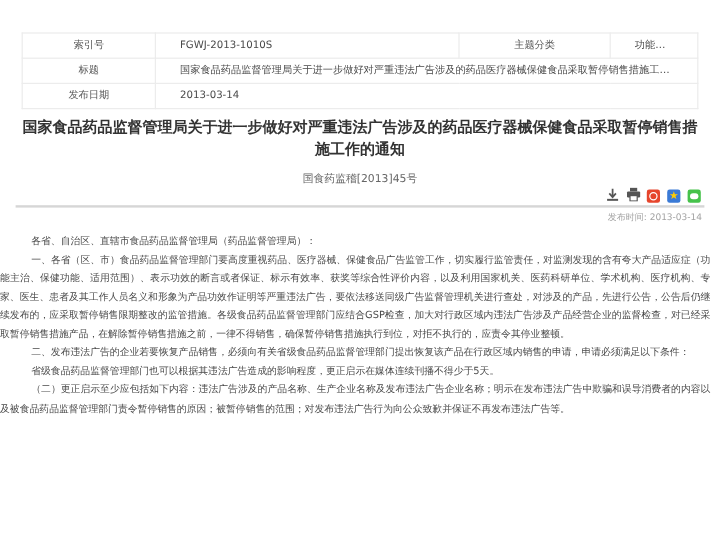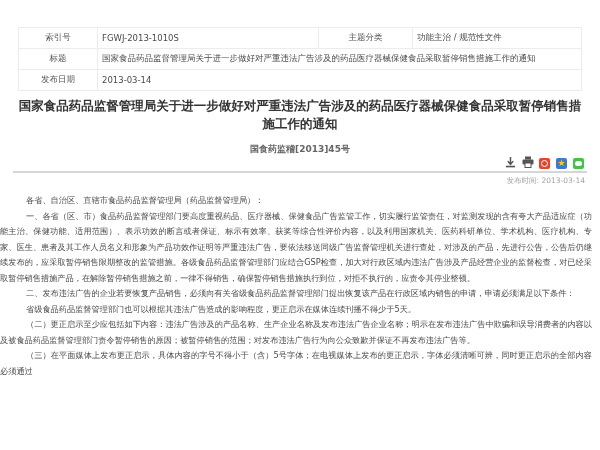--- a/index.html
+++ b/index.html
@@ -10,36 +10,36 @@
   }
   .page{position:relative;width:600px;height:450px;background:#fff;}
 
   
   table.meta{
     position:absolute;top:27px;left:18px;width:564px;
     border-collapse:collapse;table-layout:fixed;
     font-size:8.5px;color:#4a4a4a;
   }
   table.meta td{
-    border:1px solid #ececec;height:20px;padding:0 4px;
+    border:1px solid #ececec;height:20px;padding:0 20px;
     white-space:nowrap;overflow:hidden;text-overflow:ellipsis;
     background:#ffffff;
   }
   td.cell-label{background:#f4f4f4;text-align:center;color:#555;padding:0 4px;}
   .col-l1{width:70px;} .col-v1{width:212px;} .col-l2{width:85px;}
 
   
   .art-title{
     position:absolute;top:97px;left:13px;width:574px;margin:0;
     text-align:center;font-size:12.5px;line-height:17.5px;
     font-weight:bold;color:#333;
   }
   .doc-num{
     position:absolute;top:143px;left:0;width:100%;
-    text-align:center;font-size:9px;color:#666;font-weight:bold;
+    text-align:center;font-size:9px;color:#666;
   }
 
   
   .toolbar{
     position:absolute;top:157px;right:15px;height:13px;
     display:flex;align-items:center;gap:4px;
   }
   .tool-btn{display:inline-flex;align-items:center;justify-content:center;
     width:13px;height:13px;cursor:pointer;border:0;background:none;padding:0;}
   .sq{width:11px;height:11px;border-radius:2px;display:inline-flex;
@@ -134,16 +134,15 @@
     <span>发布时间:</span>
     <span>2013-03-14</span>
   </div>
 
   <div class="doc-body">
     <p>各省、自治区、直辖市食品药品监督管理局（药品监督管理局）：</p>
     <p>一、各省（区、市）食品药品监督管理部门要高度重视药品、医疗器械、保健食品广告监管工作，切实履行监管责任，对监测发现的含有夸大产品适应症（功能主治、保健功能、适用范围）、表示功效的断言或者保证、标示有效率、获奖等综合性评价内容，以及利用国家机关、医药科研单位、学术机构、医疗机构、专家、医生、患者及其工作人员名义和形象为产品功效作证明等严重违法广告，要依法移送同级广告监督管理机关进行查处，对涉及的产品，先进行公告，公告后仍继续发布的，应采取暂停销售限期整改的监管措施。各级食品药品监督管理部门应结合GSP检查，加大对行政区域内违法广告涉及产品经营企业的监督检查，对已经采取暂停销售措施产品，在解除暂停销售措施之前，一律不得销售，确保暂停销售措施执行到位，对拒不执行的，应责令其停业整顿。</p>
     <p>二、发布违法广告的企业若要恢复产品销售，必须向有关省级食品药品监督管理部门提出恢复该产品在行政区域内销售的申请，申请必须满足以下条件：</p>
     <p>省级食品药品监督管理部门也可以根据其违法广告造成的影响程度，更正启示在媒体连续刊播不得少于5天。</p>
     <p>（二）更正启示至少应包括如下内容：违法广告涉及的产品名称、生产企业名称及发布违法广告企业名称；明示在发布违法广告中欺骗和误导消费者的内容以及被食品药品监督管理部门责令暂停销售的原因；被暂停销售的范围；对发布违法广告行为向公众致歉并保证不再发布违法广告等。</p>
-    <p>（三）在平面媒体上发布更正启示，具体内容的字号不得小于（含）5号字体；在电视媒体上发布的更正启示，字体必须清晰可辨，同时更正启示的全部内容必须通过</p>
   </div>
 
 </div>
 
 </body></html>

